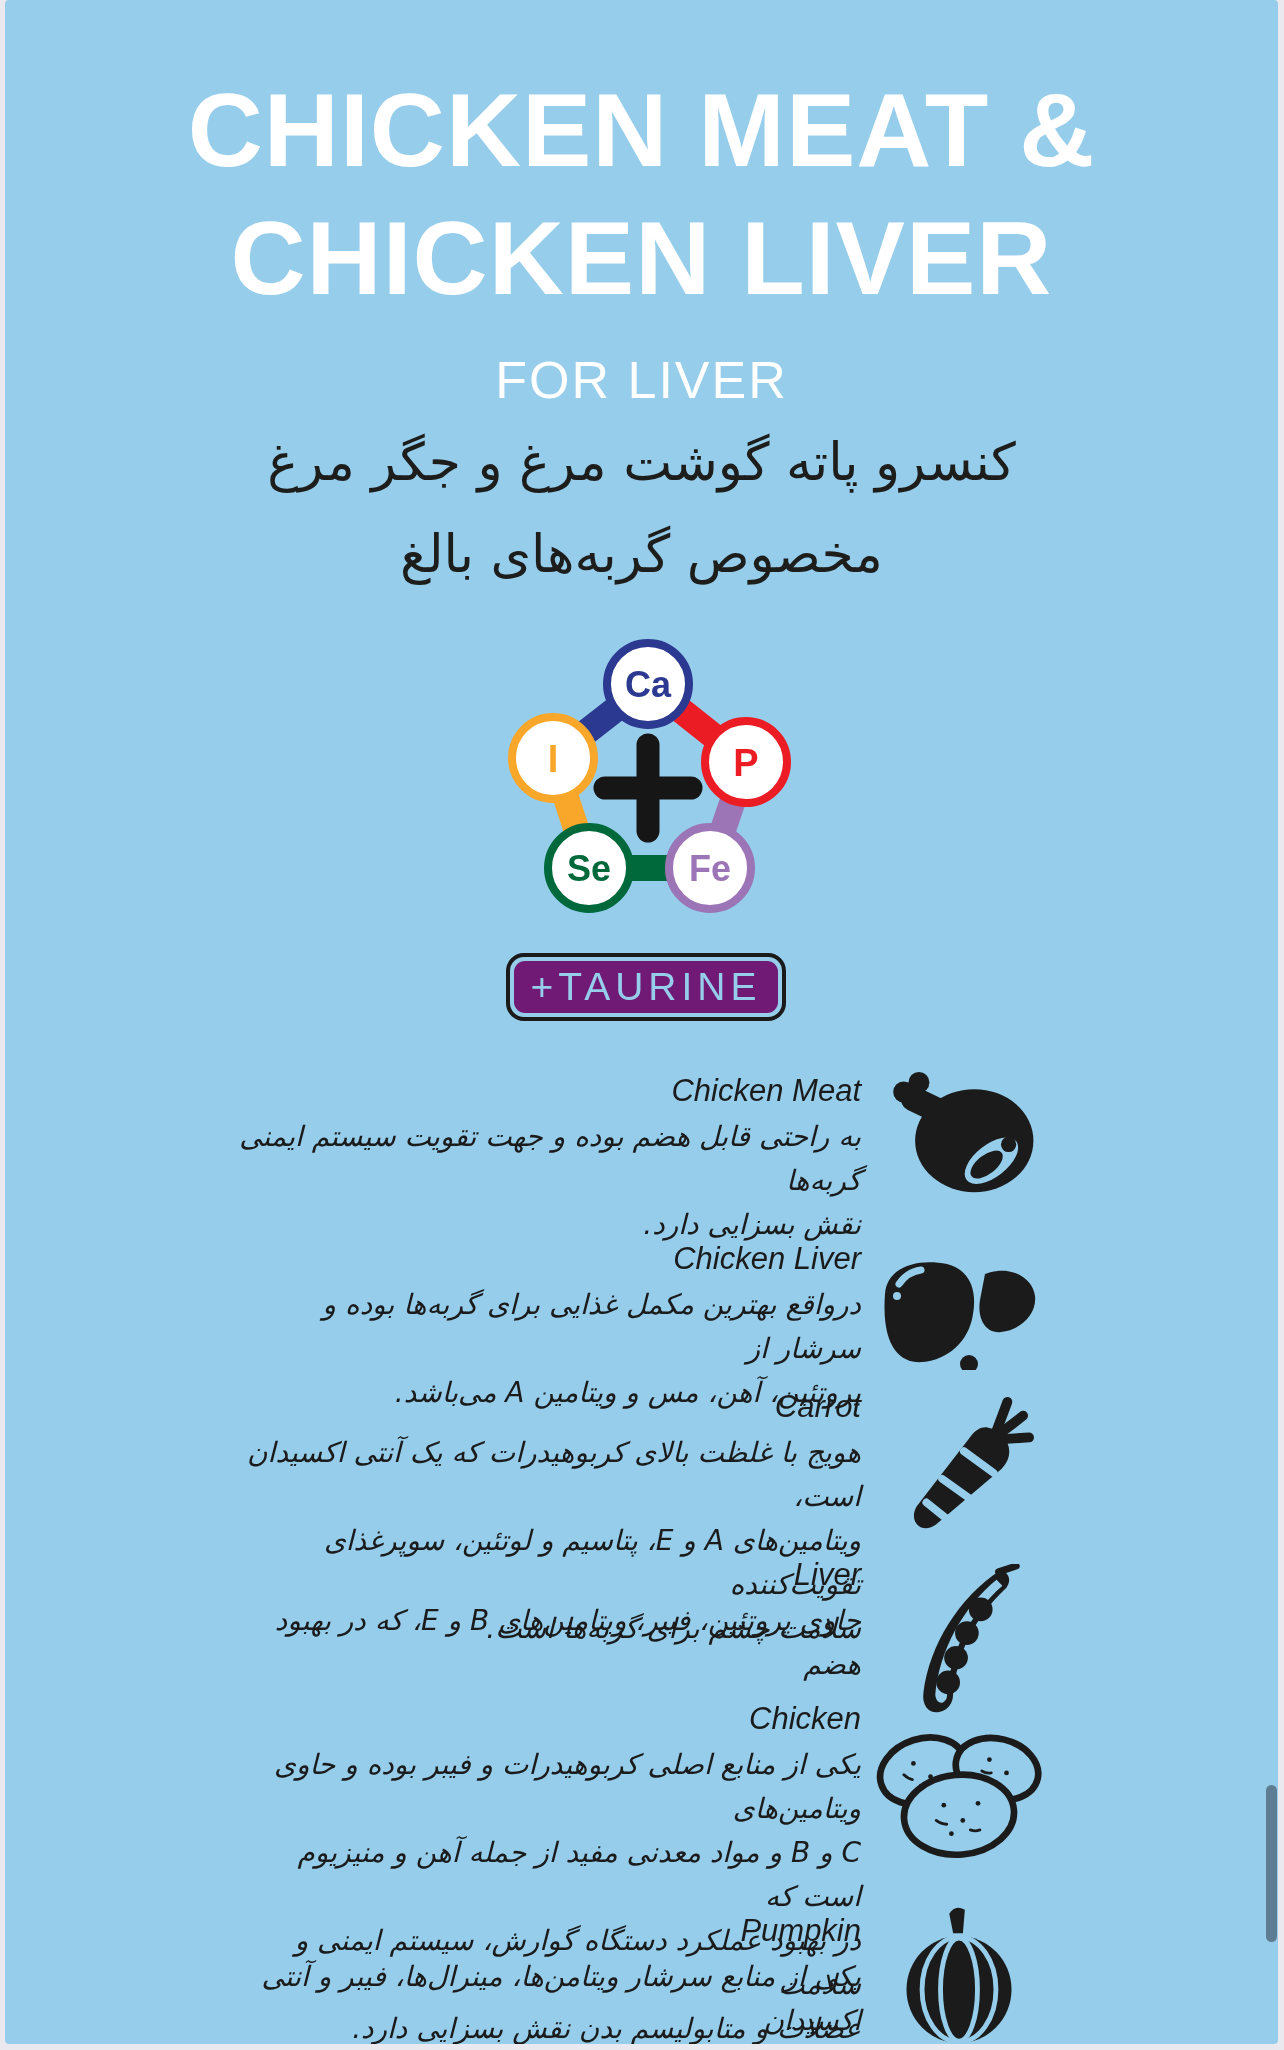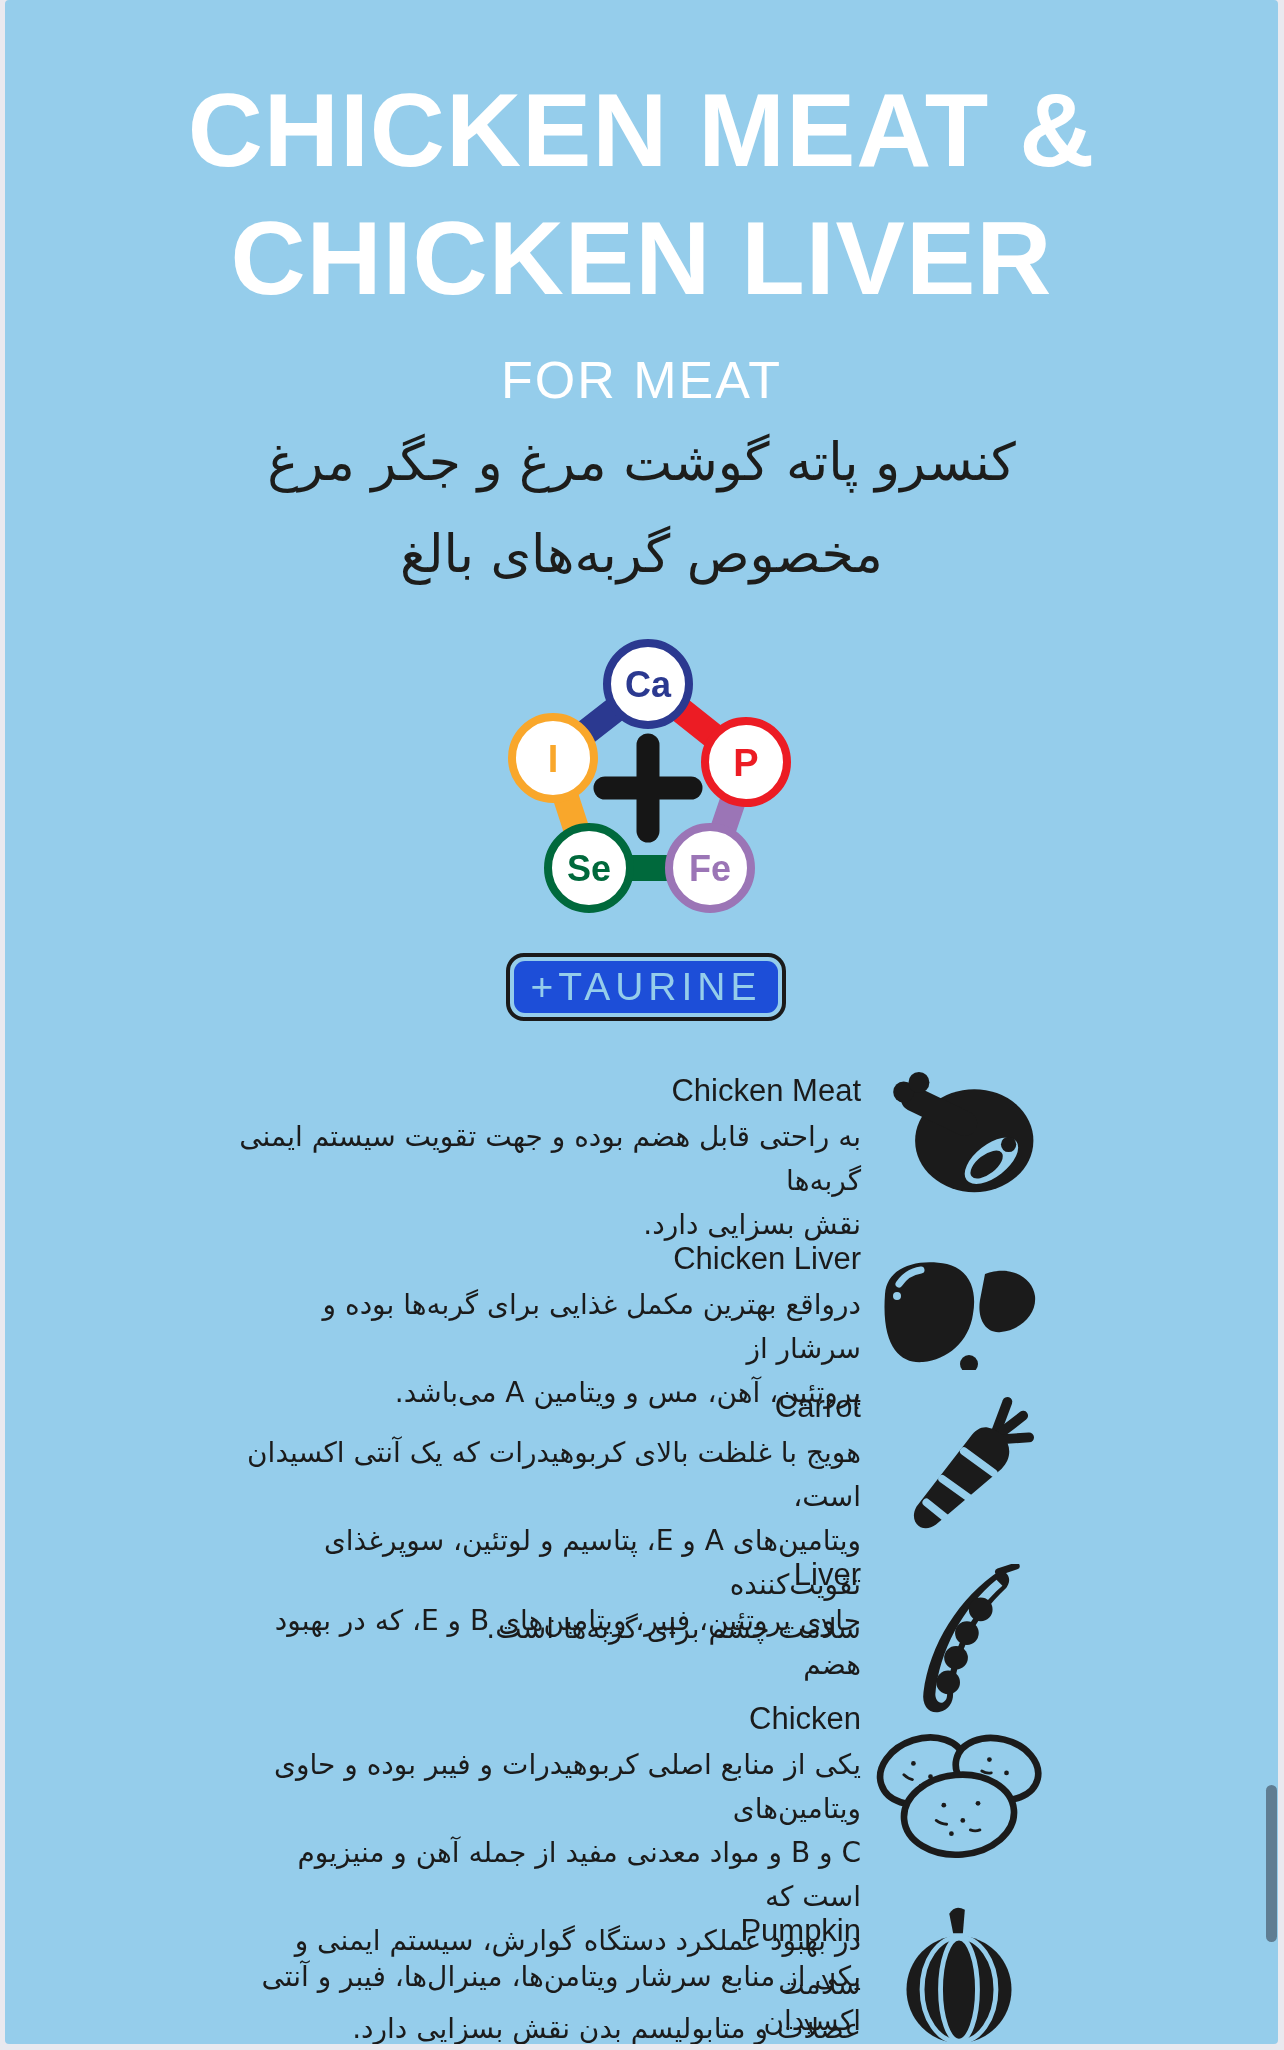--- a/index.html
+++ b/index.html
@@ -32,29 +32,29 @@
   .mineral-diagram{position:absolute;left:480px;top:612px;}
   .mineral-letter{
     font-family:"Liberation Sans",sans-serif;font-weight:bold;
   }
   .taurine{
     position:absolute;left:501px;top:953px;width:280px;height:68px;
     border:4px solid #1a1a1a;border-radius:18px;
     box-sizing:border-box;padding:4px;background:#95cdeb;
   }
   .taurine-inner{
-    width:100%;height:100%;background:#1d4ed8;border-radius:11px;
+    width:100%;height:100%;background:#701a75;border-radius:11px;
     display:flex;align-items:center;justify-content:center;
     color:#95cdeb;font-size:39px;letter-spacing:5px;font-weight:normal;
   }
   .section{
     position:absolute;left:228px;width:824px;
     display:flex;flex-direction:row;
   }
-  .sec-text{flex:1;text-align:right;min-width:0;}
+  .sec-text{flex:1;text-align:right;min-width:0;font-style:italic;}
   .sec-title{
     font-size:31px;line-height:38px;color:#1b1b1b;
     font-family:"Liberation Sans",sans-serif;margin-bottom:5px;
   }
   .sec-line{
     font-size:28px;line-height:44px;color:#1b1b1b;direction:rtl;
     font-family:"DejaVu Sans",sans-serif;
   }
   .sec-icon{
     width:196px;display:flex;justify-content:center;align-items:flex-start;
@@ -70,21 +70,21 @@
 </head>
 <body>
 
 <div class="card">
 
   <div class="title">
     <div>CHICKEN MEAT &amp;</div>
     <div>CHICKEN LIVER</div>
   </div>
 
-  <div class="subtitle">FOR MEAT</div>
+  <div class="subtitle">FOR LIVER</div>
 
   <div class="fa-heading l1">کنسرو پاته گوشت مرغ و جگر مرغ</div>
   <div class="fa-heading l2">مخصوص گربه‌های بالغ</div>
 
   <svg class="mineral-diagram" width="330" height="330" viewBox="0 0 330 330">
 
     <line x1="163" y1="72" x2="68" y2="146" stroke-width="26" stroke-linecap="round" stroke="#2b3990"></line>
     <line x1="163" y1="72" x2="261" y2="150" stroke-width="26" stroke-linecap="round" stroke="#ec1c24"></line>
     <line x1="68" y1="146" x2="104" y2="256" stroke-width="26" stroke-linecap="round" stroke="#f9a72b"></line>
     <line x1="104" y1="256" x2="225" y2="256" stroke-width="26" stroke-linecap="round" stroke="#00693c"></line>

